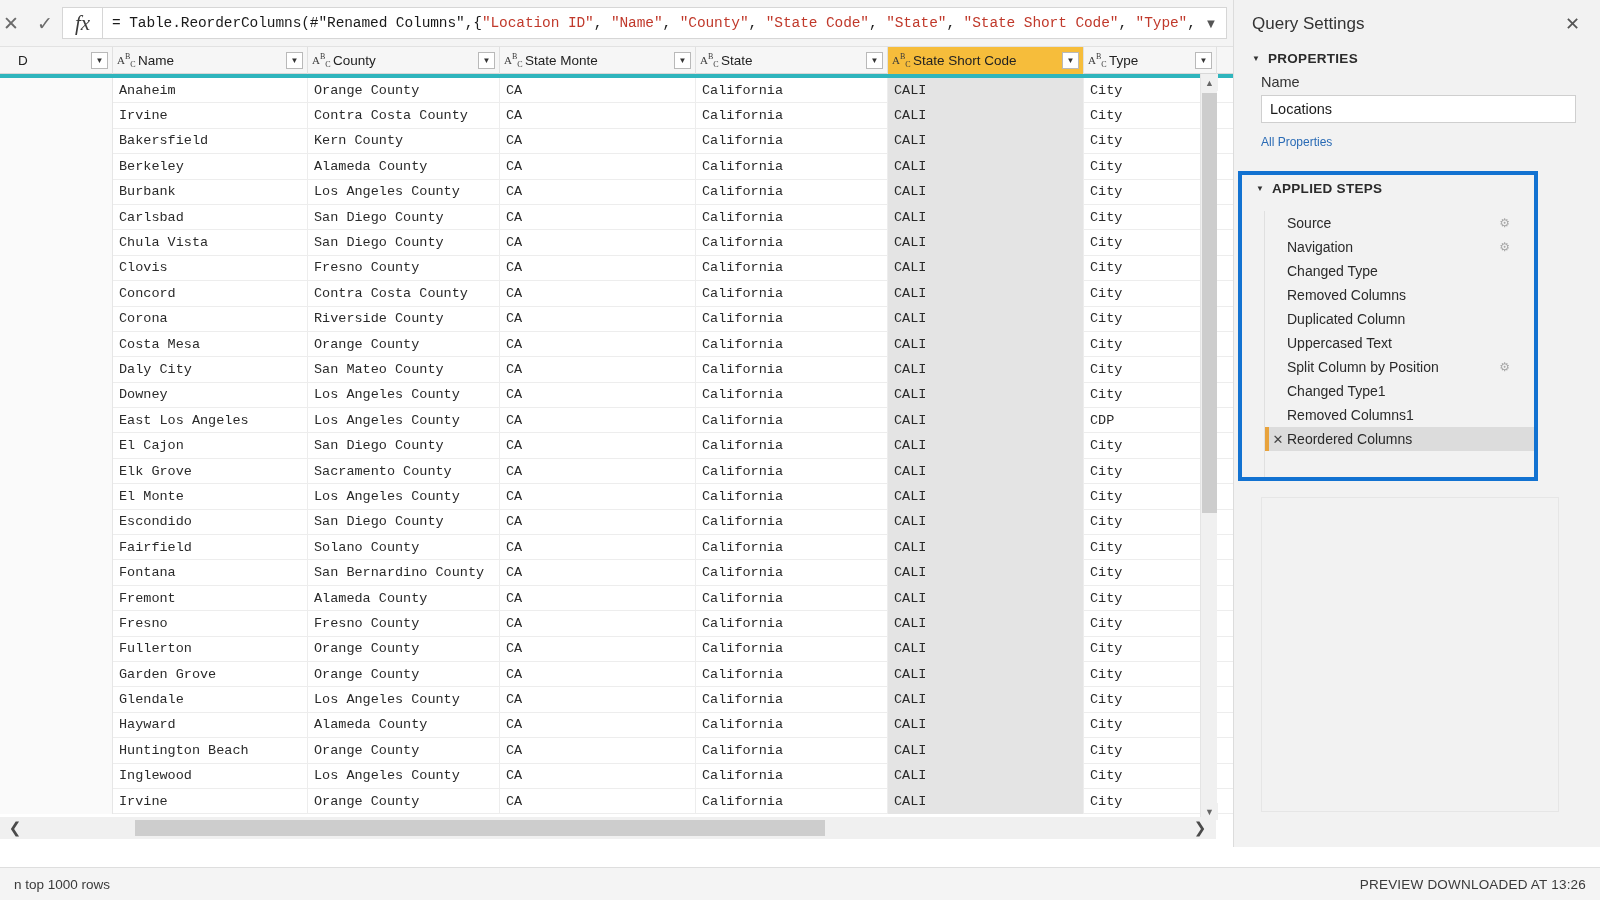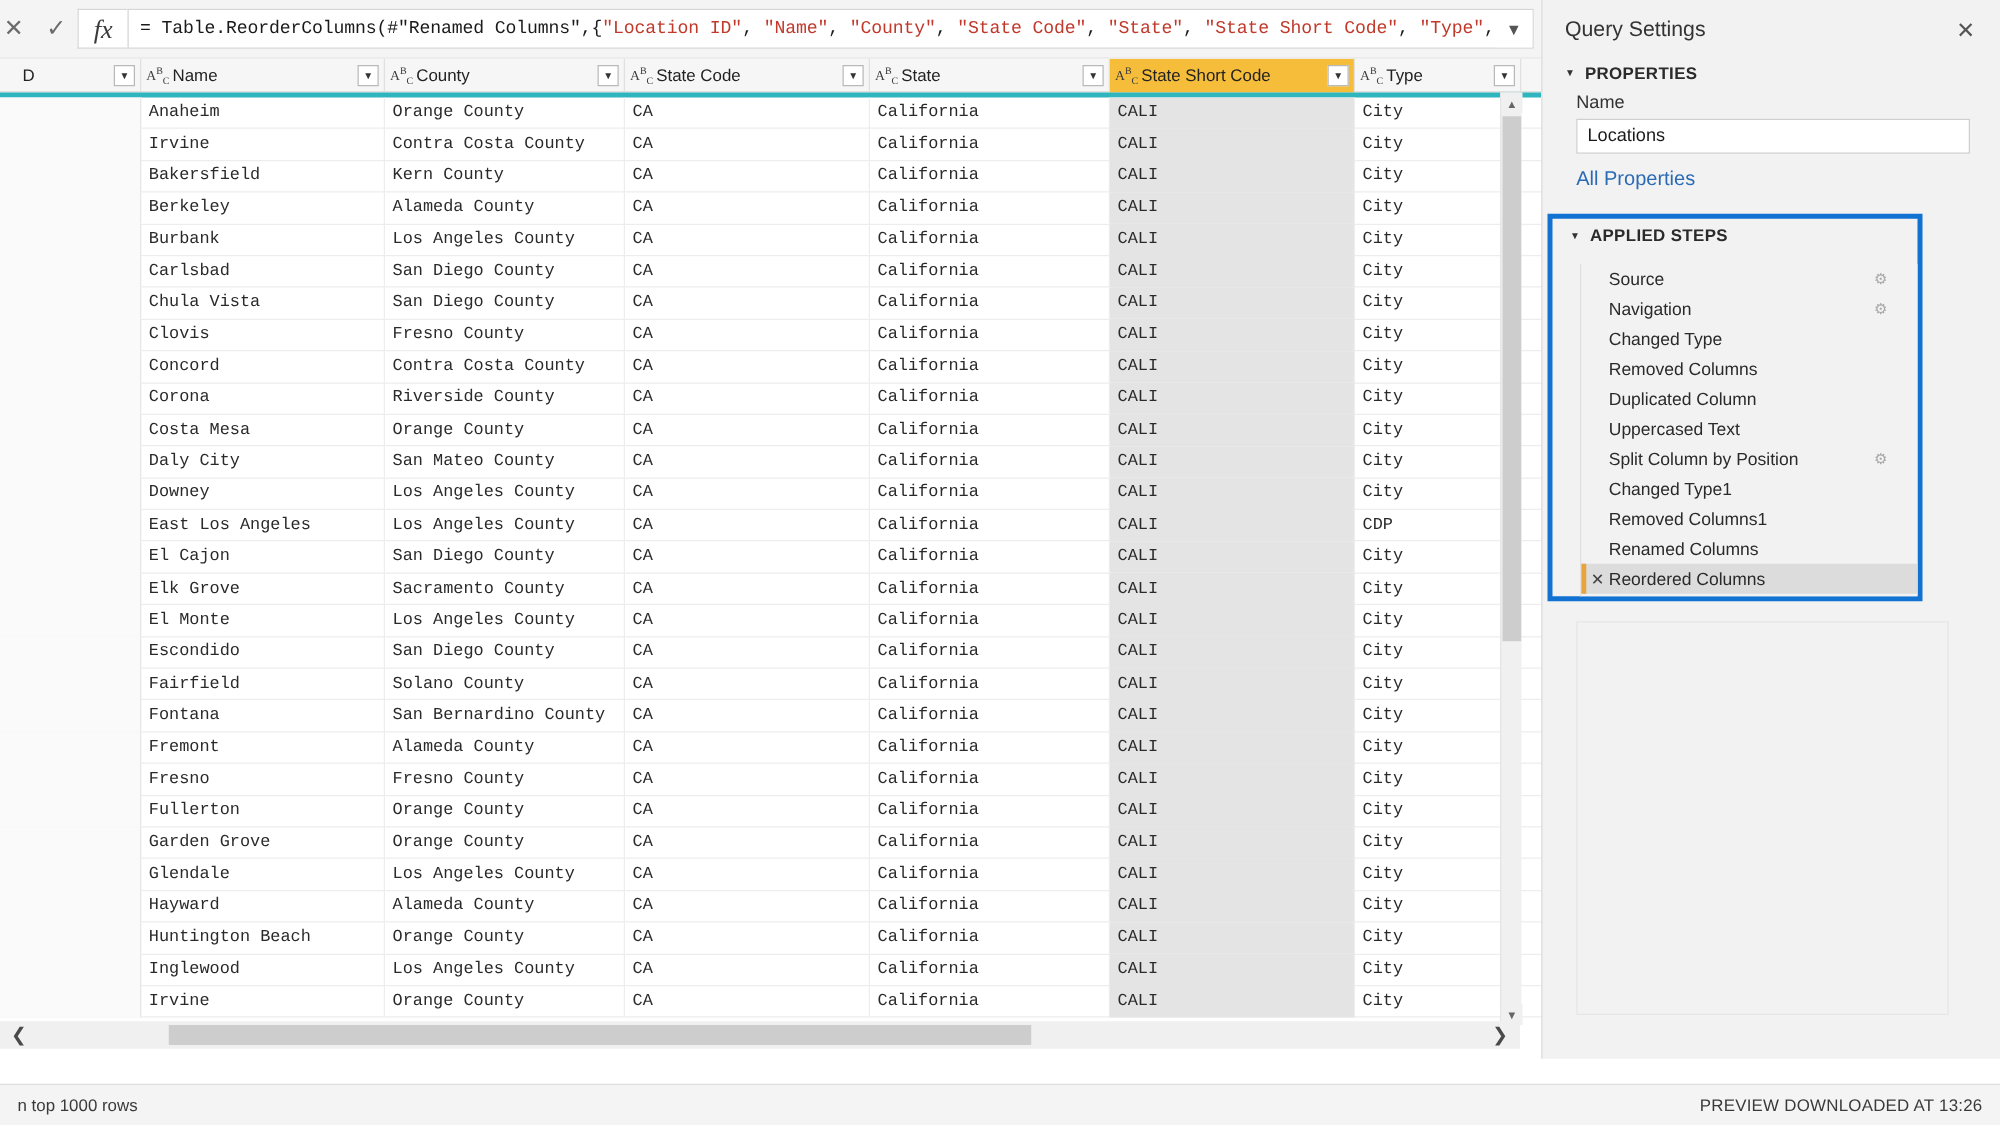--- a/index.html
+++ b/index.html
@@ -267,21 +267,21 @@
     height: 28px;
     background: #ffffff;
     border: 1px solid #cfcfcf;
     display: flex;
     align-items: center;
     padding-left: 8px;
     font-size: 14.5px;
     color: #1a1a1a;
   }
   #all-properties {
-    font-size: 16px;
+    font-size: 12px;
     color: #2a6bb5;
     padding: 12px 0 0 27px;
   }
 
   
   #applied-steps-box {
     position: absolute;
     left: 4px; top: 171px;
     width: 300px; height: 310px;
     border: 4px solid #1272d1;
@@ -387,21 +387,21 @@
         <span class="colh-label">Name</span>
         <div class="drop-btn">▼</div>
       </div>
       <div class="colh" style="width: 192px;">
         <span class="type-icon">A<sup>B</sup><sub>C</sub></span>
         <span class="colh-label">County</span>
         <div class="drop-btn">▼</div>
       </div>
       <div class="colh" style="width: 196px;">
         <span class="type-icon">A<sup>B</sup><sub>C</sub></span>
-        <span class="colh-label">State Code</span>
+        <span class="colh-label">State Monte</span>
         <div class="drop-btn">▼</div>
       </div>
       <div class="colh" style="width: 192px;">
         <span class="type-icon">A<sup>B</sup><sub>C</sub></span>
         <span class="colh-label">State</span>
         <div class="drop-btn">▼</div>
       </div>
       <div class="colh highlight" style="width: 196px;">
         <span class="type-icon">A<sup>B</sup><sub>C</sub></span>
         <span class="colh-label">State Short Code</span>
@@ -739,23 +739,20 @@
         <div class="step">
           <span>Split Column by Position</span>
           <span class="gear">⚙</span>
         </div>
         <div class="step">
           <span>Changed Type1</span>
         </div>
         <div class="step">
           <span>Removed Columns1</span>
         </div>
-        <div class="step">
-          <span>Renamed Columns</span>
-        </div>
         <div class="step selected">
           <span class="accent"></span>
           <span class="del-x">✕</span>
           <span>Reordered Columns</span>
         </div>
       </div>
   </div>
 
   <div id="qs-body-bottom"></div>
 </div>

